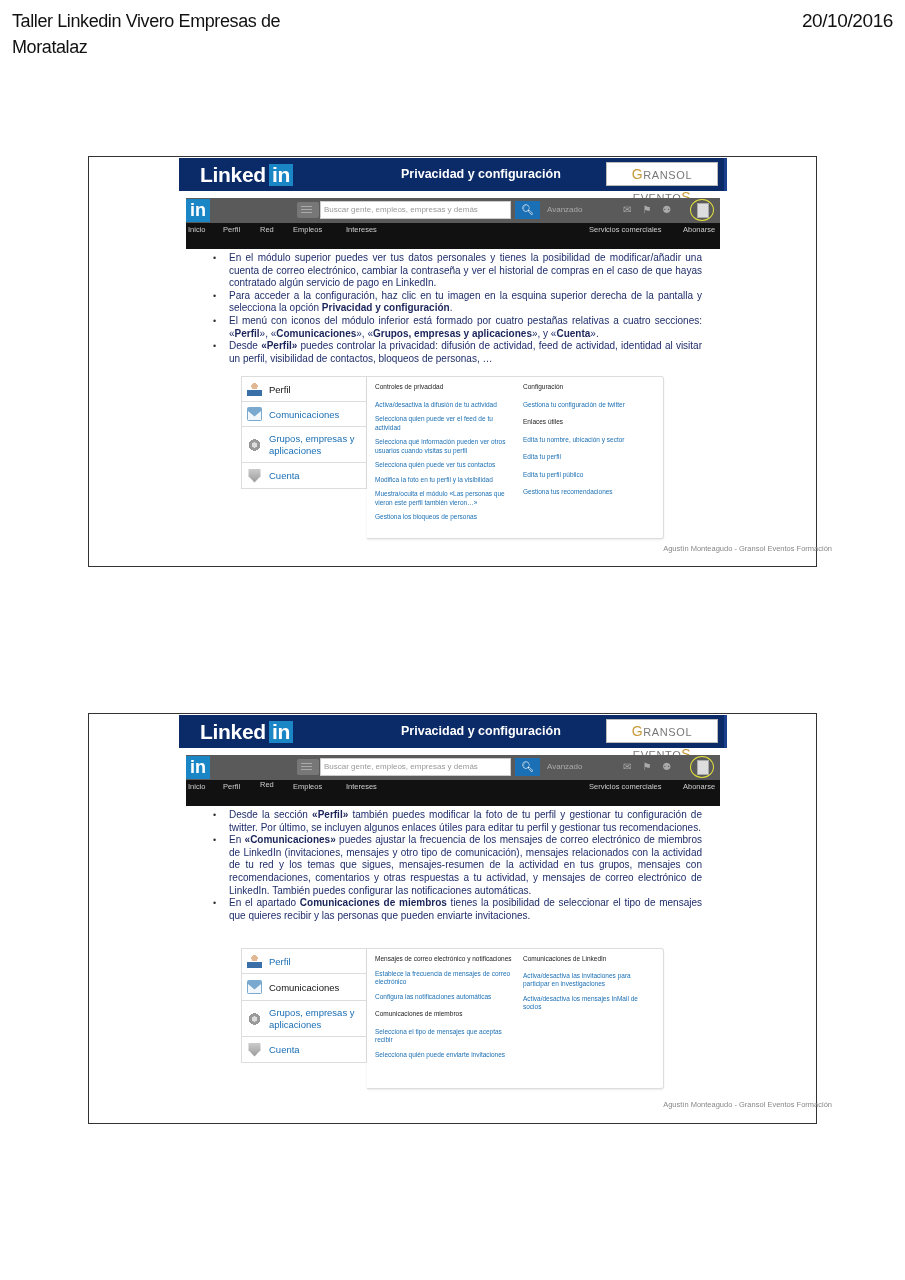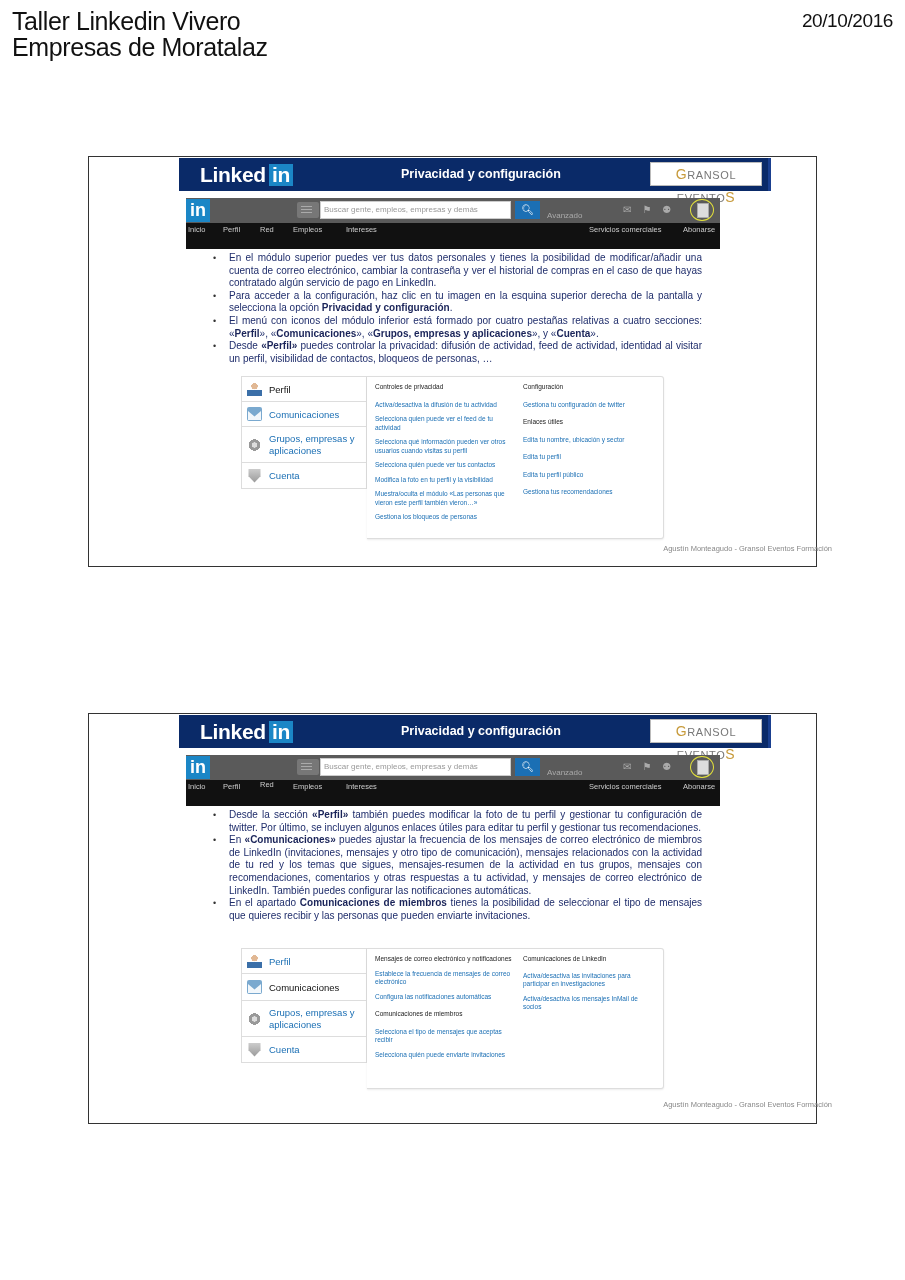--- a/index.html
+++ b/index.html
@@ -1,41 +1,41 @@
 <!DOCTYPE html>
 <html><head>
 <meta charset="utf-8">
 <style>
   * { box-sizing: border-box; margin: 0; padding: 0; }
   html, body { width: 905px; height: 1280px; background: #ffffff; overflow: hidden; }
   body { position: relative; font-family: "Liberation Sans", sans-serif; color: #000; }
 
-  .page-header-title { position: absolute; left: 12px; top: 8px; width: 320px; font-size: 25px; line-height: 26px; color: #111; font-family: "Liberation Sans Narrow", "Liberation Sans", sans-serif; letter-spacing: -0.4px; }
+  .page-header-title { position: absolute; left: 12px; top: 8px; width: 320px; font-size: 18px; line-height: 26px; color: #111; font-family: "Liberation Sans Narrow", "Liberation Sans", sans-serif; letter-spacing: -0.4px; }
   .page-header-date { position: absolute; right: 12px; top: 8px; font-size: 19px; line-height: 26px; color: #111; letter-spacing: -0.4px; }
 
   .slide { position: absolute; left: 88px; width: 729px; height: 411px; border: 1px solid #333; background: #fff; }
   .slide-1 { top: 156px; }
   .slide-2 { top: 713px; }
 
   
-  .banner { position: absolute; left: 90px; top: 1px; width: 592px; height: 33px; background: #0a2a68; border-right: 3px solid #1a3f8f; }
+  .banner { position: absolute; left: 90px; top: 1px; width: 548px; height: 33px; background: #0a2a68; border-right: 3px solid #1a3f8f; }
   .banner-logo { position: absolute; left: 21px; top: 5px; font-size: 21px; color: #fff; font-weight: bold; letter-spacing: -0.3px; }
   .banner-logo .in-box { display: inline-block; background: #1b86c6; color: #fff; padding: 0 3px; margin-left: 3px; line-height: 22px; }
   .banner-title { position: absolute; left: 222px; top: 9px; font-size: 12.5px; font-weight: bold; color: #fff; }
   .gransol { position: absolute; right: 6px; top: 4px; width: 112px; height: 24px; background: #fff; border: 1px solid #bbb; font-size: 11px; color: #777; text-align: center; line-height: 22px; letter-spacing: 0.6px; font-family: "Liberation Sans", sans-serif; }
   .gransol .g { color: #c79a3a; font-size: 14px; }
 
   
   .lnbar { position: absolute; left: 97px; top: 41px; width: 534px; height: 25px; background: #5a5a5a; }
   .ln-in { position: absolute; left: 0; top: 1px; width: 24px; height: 23px; background: #1b86c6; color: #fff; font-weight: bold; font-size: 18px; line-height: 23px; text-align: center; }
   .ln-menu-icon { position: absolute; left: 111px; top: 4px; width: 22px; height: 16px; background: #777; border-radius: 2px; }
   .ln-menu-icon::before { content: ""; position: absolute; left: 4px; top: 4px; width: 11px; height: 1px; background: #aaa; box-shadow: 0 3px 0 #aaa, 0 6px 0 #aaa; }
   .ln-search { position: absolute; left: 134px; top: 3px; width: 191px; height: 18px; background: #fff; border: 1px solid #ccc; font-size: 8px; color: #999; padding-left: 3px; line-height: 16px; font-family: "Liberation Sans", sans-serif; }
   .ln-search-btn { position: absolute; left: 329px; top: 3px; width: 25px; height: 18px; background: #1b6fb4; color: #fff; font-size: 10px; text-align: center; line-height: 18px; }
-  .ln-adv { position: absolute; left: 361px; top: 13px; font-size: 8px; color: #aaa; }
+  .ln-adv { position: absolute; left: 361px; top: 7px; font-size: 8px; color: #aaa; }
   .ln-icons { position: absolute; left: 437px; top: 6px; font-size: 10px; color: #aaa; letter-spacing: 11px; }
   .ln-avatar { position: absolute; right: 6px; top: 1px; width: 24px; height: 22px; border: 1.5px solid #e5e33a; border-radius: 50%; }
   .ln-avatar::after { content: ""; position: absolute; left: 6px; top: 3px; width: 10px; height: 13px; background: #ddd; border: 1px solid #aaa; }
 
   .lnnav { position: absolute; left: 97px; top: 66px; width: 534px; height: 26px; background: #111; font-size: 7.5px; color: #ccc; line-height: 13px; }
   .lnnav span { position: absolute; top: 0; }
 
   
   .bullets { position: absolute; left: 122px; width: 491px; font-size: 10px; line-height: 12.6px; color: #1f2d6b; text-align: justify; list-style: none; }
   .bullets li { position: relative; padding-left: 18px; }

